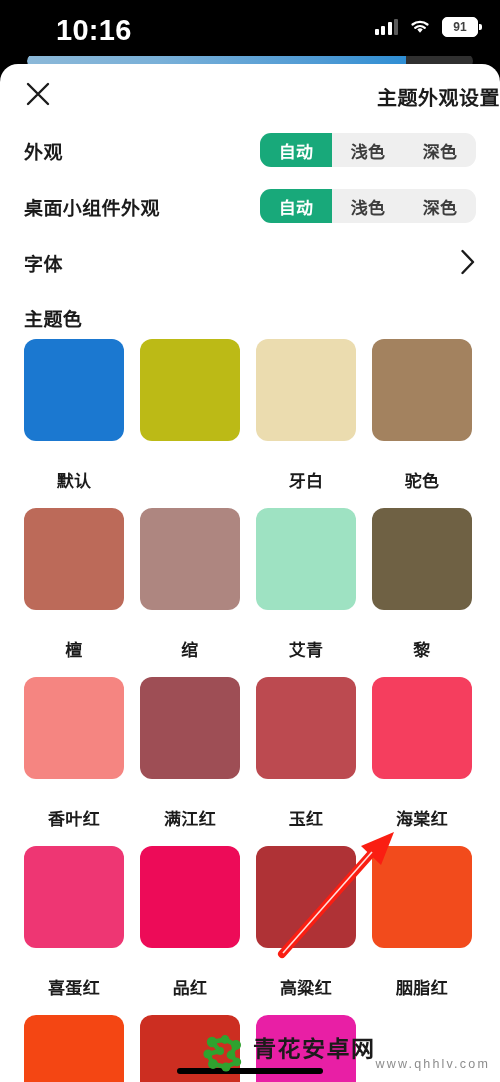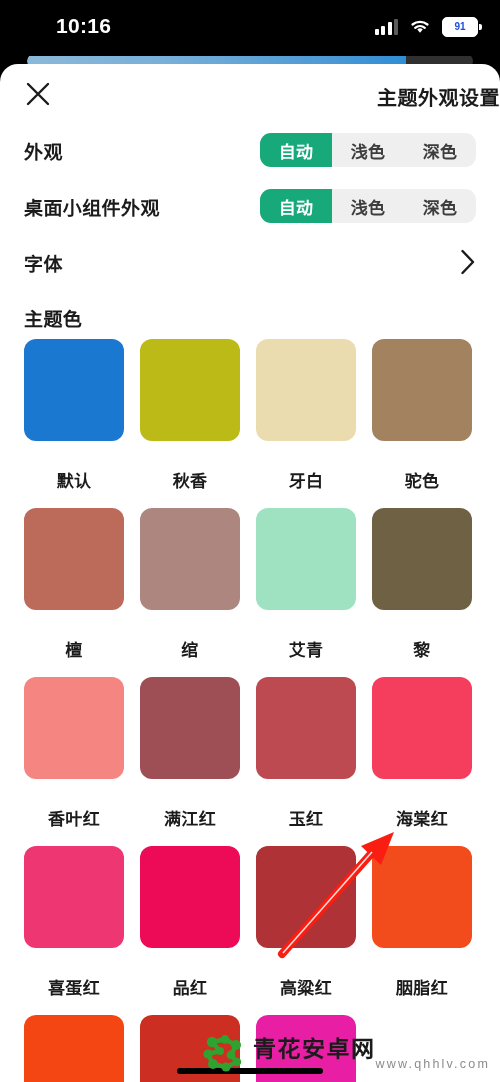--- a/index.html
+++ b/index.html
@@ -27,21 +27,21 @@
     width: 500px;
     height: 56px;
     background: #000000;
     z-index: 40;
   }
   .status-time {
     position: absolute;
     left: 56px;
     top: 14px;
     color: #ffffff;
-    font-size: 21px;
+    font-size: 29px;
     font-weight: bold;
     letter-spacing: 0.3px;
   }
   .status-right {
     position: absolute;
     right: 22px;
     top: 17px;
     display: flex;
     align-items: center;
     gap: 11px;
@@ -78,23 +78,23 @@
     content: "";
     position: absolute;
     right: -4.5px;
     top: 5.5px;
     width: 2.5px;
     height: 6px;
     background: #ffffff;
     border-radius: 0 2px 2px 0;
   }
   .battery-level {
-    font-size: 10px;
-    font-weight: bold;
-    color: #1d4ed8;
+    font-size: 12px;
+    font-weight: bold;
+    color: #404040;
     line-height: 1;
   }
 
   
   .bg-bar {
     position: absolute;
     top: 54px;
     left: 27px;
     width: 446px;
     height: 14px;
@@ -338,21 +338,20 @@
 
     <div class="section-title">主题色</div>
 
     <div class="swatch-grid" id="swatch-grid">
         <div class="swatch-cell">
           <div class="swatch-chip" style="background: rgb(27, 120, 208);"></div>
           <div class="swatch-label">默认</div>
         </div>
         <div class="swatch-cell">
           <div class="swatch-chip" style="background: rgb(188, 186, 22);"></div>
-          <div class="swatch-label">秋香</div>
         </div>
         <div class="swatch-cell">
           <div class="swatch-chip" style="background: rgb(235, 220, 175);"></div>
           <div class="swatch-label">牙白</div>
         </div>
         <div class="swatch-cell">
           <div class="swatch-chip" style="background: rgb(163, 130, 95);"></div>
           <div class="swatch-label">驼色</div>
         </div>
         <div class="swatch-cell">

